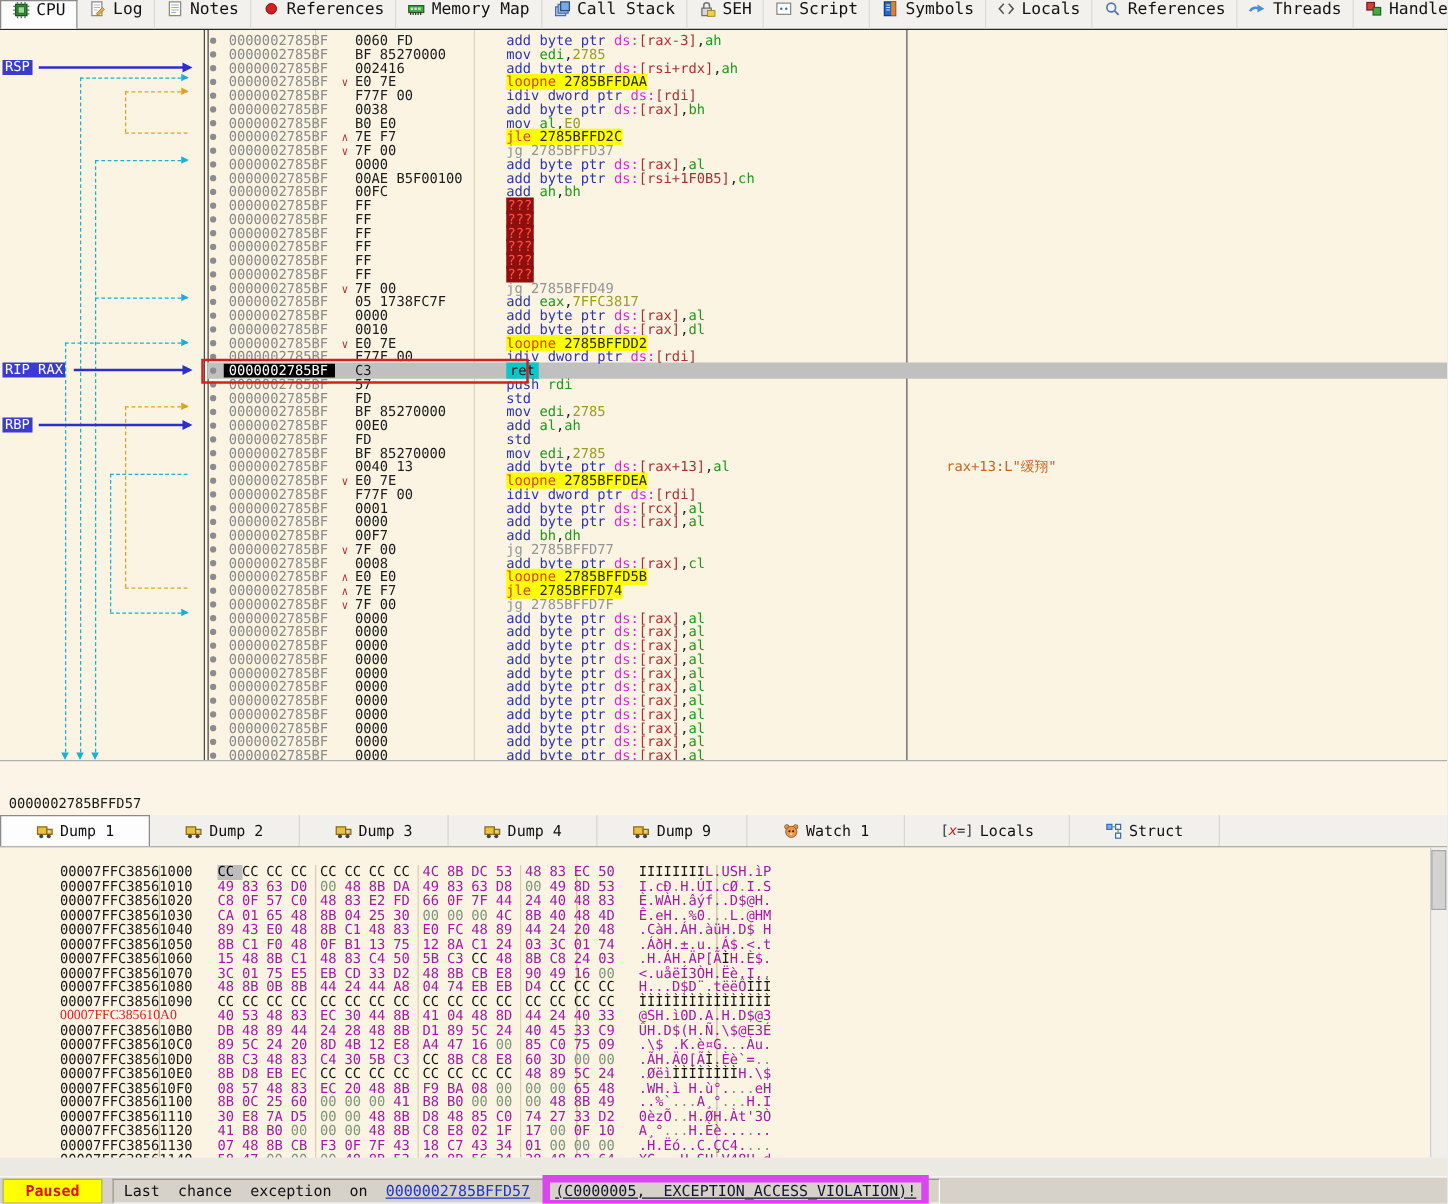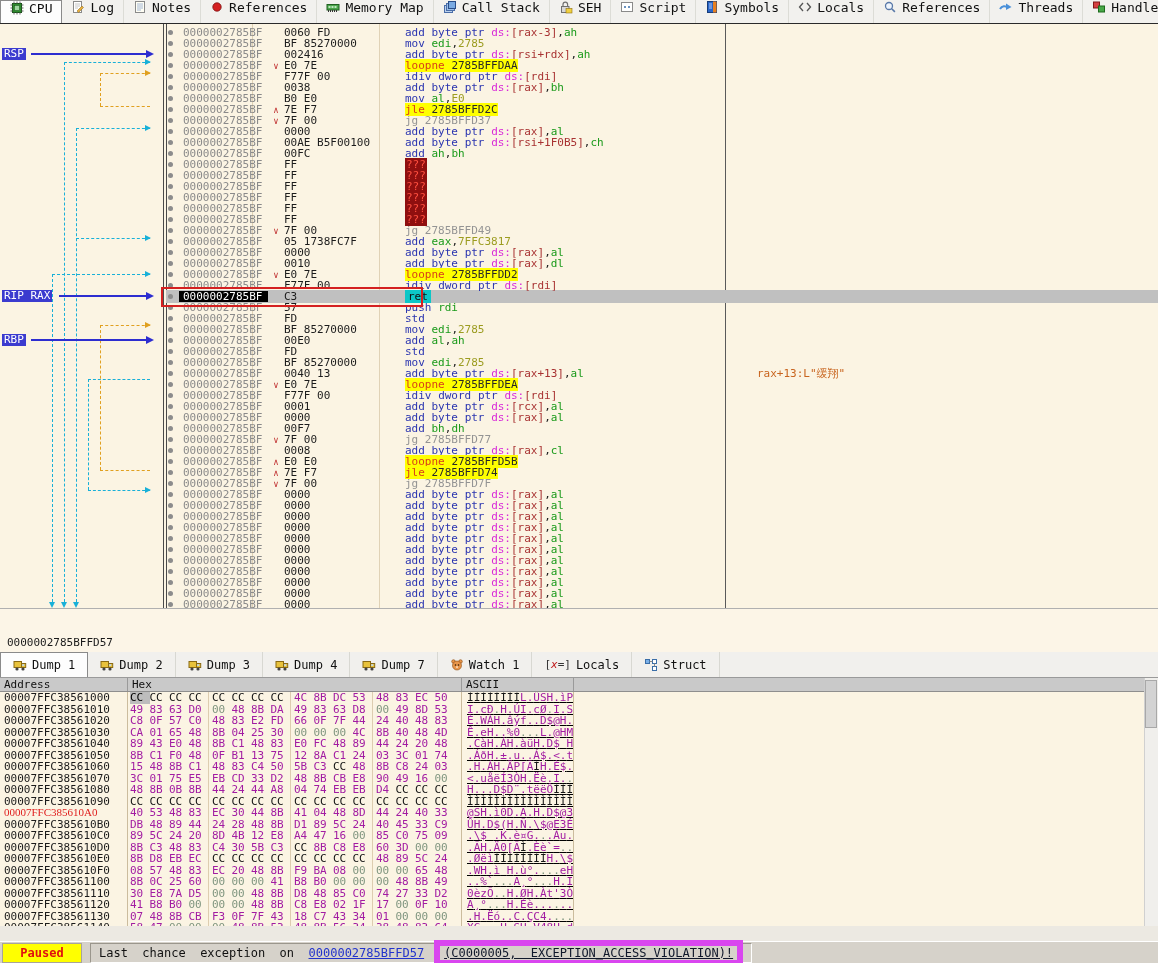--- a/index.html
+++ b/index.html
@@ -40,37 +40,37 @@
   .dashh{position:absolute;height:0;border-top:1px dashed #18b0d8;z-index:1;}
   .dashv.or{border-left-color:#e0a020;} .dashh.or{border-top-color:#e0a020;}
   .harrow::after{content:"";position:absolute;right:-1px;top:-4px;border-left:6px solid #18b0d8;border-top:3.5px solid transparent;border-bottom:3.5px solid transparent;}
   .harrow.or::after{border-left-color:#e0a020;}
   .varrow{position:absolute;width:0;height:0;border-top:6px solid #18b0d8;border-left:3.5px solid transparent;border-right:3.5px solid transparent;z-index:1;}
   
   .infopanel{position:absolute;top:608px;left:0;width:1158px;height:44px;background:#fcf5e7;border-top:1px solid #b0b0b0;box-sizing:border-box;}
   .infoaddr{position:absolute;left:7px;bottom:3px;font-size:11px;color:#1a1a1a;}
   
   .dumptabs{position:absolute;top:652px;left:0;width:1158px;height:26px;display:flex;background:#f1f0ed;border-bottom:1px solid #9a9a9a;box-sizing:border-box;overflow:hidden;}
-  .dtab{display:flex;align-items:center;gap:5px;padding:0 12px;font-size:12px;color:#111;border-right:1px solid #d8d8d2;white-space:nowrap;flex:none;}
+  .dtab{display:flex;align-items:center;gap:5px;padding:0 28px;font-size:12px;color:#111;border-right:1px solid #d8d8d2;white-space:nowrap;flex:none;}
   .dtab.active{background:#fdfdfd;border:1px solid #8a8a8a;border-bottom:none;}
   .licon{font-size:11px;color:#333;} .licon i{color:#c02020;font-style:italic;}
   
   .dumppanel{position:absolute;top:678px;left:0;width:1158px;height:248px;background:#fbf4e3;overflow:hidden;}
   .dumphdr{position:absolute;top:0;left:0;right:0;height:13px;background:#c9c9c9;border-bottom:1px solid #8e8e8e;font-size:11px;line-height:13px;color:#111;z-index:2;}
   .dh{position:absolute;top:0;}
   .hdrsep{position:absolute;top:0;bottom:0;border-left:1px solid #9a9a9a;}
   .dumprows{position:absolute;top:14px;left:0;right:14px;bottom:0;overflow:hidden;z-index:1;}
-  .dumprow{display:flex;height:11.5px;line-height:11.5px;font-size:11px;white-space:pre;}
+  .dumprow{display:flex;height:11.5px;line-height:11.5px;font-size:11px;white-space:pre;margin-left:44px;}
   .dc-addr{width:127px;flex:none;padding-left:4px;box-sizing:border-box;color:#1a1a1a;}
   .dc-addr.red{color:#e02020;font-family:Liberation Serif, serif;}
   .dc-hex{width:335px;flex:none;display:flex;}
   .hexgroup{width:82px;flex:none;padding-left:3px;box-sizing:border-box;border-right:1px solid #ddcdb0;}
   .hexgroup:last-child{border-right:none;}
   .hexbyte{display:inline-block;width:19.5px;}
-  .dc-ascii{padding-left:5px;text-decoration:underline;}
+  .dc-ascii{padding-left:5px;}
   .b-blk{color:#141414;} .b-grn{color:#7f957f;} .b-pur{color:#a21ca2;}
   .b-sel{background:#bdbdbd;color:#000;}
   .colline{position:absolute;top:0;bottom:0;border-left:1px solid #cbbc9d;z-index:0;}
   .dumpscroll{position:absolute;right:0;top:0;bottom:0;width:13px;background:#f0efec;border-left:1px solid #d0d0d0;z-index:3;}
   .dumpscroll .thumb{position:absolute;top:2px;right:1px;width:10px;height:46px;background:#d3d3d3;border:1px solid #a8a8a8;}
   
   .cmdbar{position:absolute;top:926px;left:0;width:1158px;height:15px;background:#f6f5f2;border-top:1px solid #a8a8a8;display:flex;align-items:center;box-sizing:border-box;margin-top:41px;}
   .cmdlabel{font-size:12px;color:#111;margin:0 4px 0 2px;white-space:pre;}
   .cmdinput{flex:1;height:13px;border:none;outline:none;background:#fdfdfb;font-family:"DejaVu Sans Mono",monospace;font-size:11px;color:#222;}
   .cmdinput::placeholder{color:#9a9a9a;}
@@ -370,21 +370,21 @@
       <div class="dtab">
         <span class="ticon">
           <svg width="14" height="14" viewBox="0 0 14 14">
             <rect x="1" y="3.5" width="7.5" height="6" fill="#e8c23c" stroke="#8a6a14"></rect>
             <rect x="8.5" y="5.5" width="4.2" height="4" fill="#e8c23c" stroke="#8a6a14"></rect>
             <rect x="9.2" y="6.2" width="2" height="1.8" fill="#bcd8ee"></rect>
             <circle cx="4" cy="11" r="1.6" fill="#444"></circle>
             <circle cx="10" cy="11" r="1.6" fill="#444"></circle>
           </svg>
         </span>
-        <span>Dump 7</span>
+        <span>Dump 9</span>
       </div>
       <div class="dtab">
         <span class="ticon">
           <svg width="14" height="14" viewBox="0 0 14 14">
             <circle cx="3.5" cy="3.5" r="1.8" fill="#e8954a" stroke="#8a4a10" stroke-width="0.6"></circle>
             <circle cx="10.5" cy="3.5" r="1.8" fill="#e8954a" stroke="#8a4a10" stroke-width="0.6"></circle>
             <circle cx="7" cy="7.5" r="4.5" fill="#e8954a" stroke="#8a4a10" stroke-width="0.6"></circle>
             <circle cx="5.5" cy="7" r="0.8" fill="#301800"></circle>
             <circle cx="8.5" cy="7" r="0.8" fill="#301800"></circle>
             <circle cx="7" cy="9.2" r="1.1" fill="#f8d0a8"></circle>
@@ -403,28 +403,20 @@
             <rect x="8.5" y="1.5" width="4" height="4" fill="#fff" stroke="#3a6ea8"></rect>
             <rect x="8.5" y="8.5" width="4" height="4" fill="#fff" stroke="#3a6ea8"></rect>
             <path d="M5.5 3.5h3M10.5 5.5v3" stroke="#888"></path>
           </svg>
         </span>
         <span>Struct</span>
       </div>
     </div>
 
   <div class="dumppanel">
-    <div class="dumphdr">
-      <span class="dh" style="left:4px;">Address</span>
-      <span class="dh" style="left:132px;">Hex</span>
-      <span class="dh" style="left:466px;">ASCII</span>
-      <span class="hdrsep" style="left:127px;"></span>
-      <span class="hdrsep" style="left:461px;"></span>
-      <span class="hdrsep" style="left:573px;"></span>
-    </div>
     <div class="colline" style="left:127px;top:14px;"></div>
     <div class="colline" style="left:461px;top:14px;"></div>
     <div class="colline" style="left:573px;top:14px;"></div>
     <div class="dumprows" id="dump-rows">
         <div class="dumprow"><span class="dc-addr">00007FFC38561000</span><span class="dc-hex"><span class="hexgroup"><span class="hexbyte b-blk b-sel">CC</span><span class="hexbyte b-blk">CC</span><span class="hexbyte b-blk">CC</span><span class="hexbyte b-blk">CC</span></span><span class="hexgroup"><span class="hexbyte b-blk">CC</span><span class="hexbyte b-blk">CC</span><span class="hexbyte b-blk">CC</span><span class="hexbyte b-blk">CC</span></span><span class="hexgroup"><span class="hexbyte b-pur">4C</span><span class="hexbyte b-pur">8B</span><span class="hexbyte b-pur">DC</span><span class="hexbyte b-pur">53</span></span><span class="hexgroup"><span class="hexbyte b-pur">48</span><span class="hexbyte b-pur">83</span><span class="hexbyte b-pur">EC</span><span class="hexbyte b-pur">50</span></span></span><span class="dc-ascii"><span class="b-blk">Ì</span><span class="b-blk">Ì</span><span class="b-blk">Ì</span><span class="b-blk">Ì</span><span class="b-blk">Ì</span><span class="b-blk">Ì</span><span class="b-blk">Ì</span><span class="b-blk">Ì</span><span class="b-pur">L</span><span class="b-pur">.</span><span class="b-pur">Ü</span><span class="b-pur">S</span><span class="b-pur">H</span><span class="b-pur">.</span><span class="b-pur">ì</span><span class="b-pur">P</span></span></div>
         <div class="dumprow"><span class="dc-addr">00007FFC38561010</span><span class="dc-hex"><span class="hexgroup"><span class="hexbyte b-pur">49</span><span class="hexbyte b-pur">83</span><span class="hexbyte b-pur">63</span><span class="hexbyte b-pur">D0</span></span><span class="hexgroup"><span class="hexbyte b-grn">00</span><span class="hexbyte b-pur">48</span><span class="hexbyte b-pur">8B</span><span class="hexbyte b-pur">DA</span></span><span class="hexgroup"><span class="hexbyte b-pur">49</span><span class="hexbyte b-pur">83</span><span class="hexbyte b-pur">63</span><span class="hexbyte b-pur">D8</span></span><span class="hexgroup"><span class="hexbyte b-grn">00</span><span class="hexbyte b-pur">49</span><span class="hexbyte b-pur">8D</span><span class="hexbyte b-pur">53</span></span></span><span class="dc-ascii"><span class="b-pur">I</span><span class="b-pur">.</span><span class="b-pur">c</span><span class="b-pur">Ð</span><span class="b-grn">.</span><span class="b-pur">H</span><span class="b-pur">.</span><span class="b-pur">Ú</span><span class="b-pur">I</span><span class="b-pur">.</span><span class="b-pur">c</span><span class="b-pur">Ø</span><span class="b-grn">.</span><span class="b-pur">I</span><span class="b-pur">.</span><span class="b-pur">S</span></span></div>
         <div class="dumprow"><span class="dc-addr">00007FFC38561020</span><span class="dc-hex"><span class="hexgroup"><span class="hexbyte b-pur">C8</span><span class="hexbyte b-pur">0F</span><span class="hexbyte b-pur">57</span><span class="hexbyte b-pur">C0</span></span><span class="hexgroup"><span class="hexbyte b-pur">48</span><span class="hexbyte b-pur">83</span><span class="hexbyte b-pur">E2</span><span class="hexbyte b-pur">FD</span></span><span class="hexgroup"><span class="hexbyte b-pur">66</span><span class="hexbyte b-pur">0F</span><span class="hexbyte b-pur">7F</span><span class="hexbyte b-pur">44</span></span><span class="hexgroup"><span class="hexbyte b-pur">24</span><span class="hexbyte b-pur">40</span><span class="hexbyte b-pur">48</span><span class="hexbyte b-pur">83</span></span></span><span class="dc-ascii"><span class="b-pur">È</span><span class="b-pur">.</span><span class="b-pur">W</span><span class="b-pur">À</span><span class="b-pur">H</span><span class="b-pur">.</span><span class="b-pur">â</span><span class="b-pur">ý</span><span class="b-pur">f</span><span class="b-pur">.</span><span class="b-pur">.</span><span class="b-pur">D</span><span class="b-pur">$</span><span class="b-pur">@</span><span class="b-pur">H</span><span class="b-pur">.</span></span></div>
         <div class="dumprow"><span class="dc-addr">00007FFC38561030</span><span class="dc-hex"><span class="hexgroup"><span class="hexbyte b-pur">CA</span><span class="hexbyte b-pur">01</span><span class="hexbyte b-pur">65</span><span class="hexbyte b-pur">48</span></span><span class="hexgroup"><span class="hexbyte b-pur">8B</span><span class="hexbyte b-pur">04</span><span class="hexbyte b-pur">25</span><span class="hexbyte b-pur">30</span></span><span class="hexgroup"><span class="hexbyte b-grn">00</span><span class="hexbyte b-grn">00</span><span class="hexbyte b-grn">00</span><span class="hexbyte b-pur">4C</span></span><span class="hexgroup"><span class="hexbyte b-pur">8B</span><span class="hexbyte b-pur">40</span><span class="hexbyte b-pur">48</span><span class="hexbyte b-pur">4D</span></span></span><span class="dc-ascii"><span class="b-pur">Ê</span><span class="b-pur">.</span><span class="b-pur">e</span><span class="b-pur">H</span><span class="b-pur">.</span><span class="b-pur">.</span><span class="b-pur">%</span><span class="b-pur">0</span><span class="b-grn">.</span><span class="b-grn">.</span><span class="b-grn">.</span><span class="b-pur">L</span><span class="b-pur">.</span><span class="b-pur">@</span><span class="b-pur">H</span><span class="b-pur">M</span></span></div>
         <div class="dumprow"><span class="dc-addr">00007FFC38561040</span><span class="dc-hex"><span class="hexgroup"><span class="hexbyte b-pur">89</span><span class="hexbyte b-pur">43</span><span class="hexbyte b-pur">E0</span><span class="hexbyte b-pur">48</span></span><span class="hexgroup"><span class="hexbyte b-pur">8B</span><span class="hexbyte b-pur">C1</span><span class="hexbyte b-pur">48</span><span class="hexbyte b-pur">83</span></span><span class="hexgroup"><span class="hexbyte b-pur">E0</span><span class="hexbyte b-pur">FC</span><span class="hexbyte b-pur">48</span><span class="hexbyte b-pur">89</span></span><span class="hexgroup"><span class="hexbyte b-pur">44</span><span class="hexbyte b-pur">24</span><span class="hexbyte b-pur">20</span><span class="hexbyte b-pur">48</span></span></span><span class="dc-ascii"><span class="b-pur">.</span><span class="b-pur">C</span><span class="b-pur">à</span><span class="b-pur">H</span><span class="b-pur">.</span><span class="b-pur">Á</span><span class="b-pur">H</span><span class="b-pur">.</span><span class="b-pur">à</span><span class="b-pur">ü</span><span class="b-pur">H</span><span class="b-pur">.</span><span class="b-pur">D</span><span class="b-pur">$</span><span class="b-pur"> </span><span class="b-pur">H</span></span></div>
         <div class="dumprow"><span class="dc-addr">00007FFC38561050</span><span class="dc-hex"><span class="hexgroup"><span class="hexbyte b-pur">8B</span><span class="hexbyte b-pur">C1</span><span class="hexbyte b-pur">F0</span><span class="hexbyte b-pur">48</span></span><span class="hexgroup"><span class="hexbyte b-pur">0F</span><span class="hexbyte b-pur">B1</span><span class="hexbyte b-pur">13</span><span class="hexbyte b-pur">75</span></span><span class="hexgroup"><span class="hexbyte b-pur">12</span><span class="hexbyte b-pur">8A</span><span class="hexbyte b-pur">C1</span><span class="hexbyte b-pur">24</span></span><span class="hexgroup"><span class="hexbyte b-pur">03</span><span class="hexbyte b-pur">3C</span><span class="hexbyte b-pur">01</span><span class="hexbyte b-pur">74</span></span></span><span class="dc-ascii"><span class="b-pur">.</span><span class="b-pur">Á</span><span class="b-pur">ð</span><span class="b-pur">H</span><span class="b-pur">.</span><span class="b-pur">±</span><span class="b-pur">.</span><span class="b-pur">u</span><span class="b-pur">.</span><span class="b-pur">.</span><span class="b-pur">Á</span><span class="b-pur">$</span><span class="b-pur">.</span><span class="b-pur">&lt;</span><span class="b-pur">.</span><span class="b-pur">t</span></span></div>

